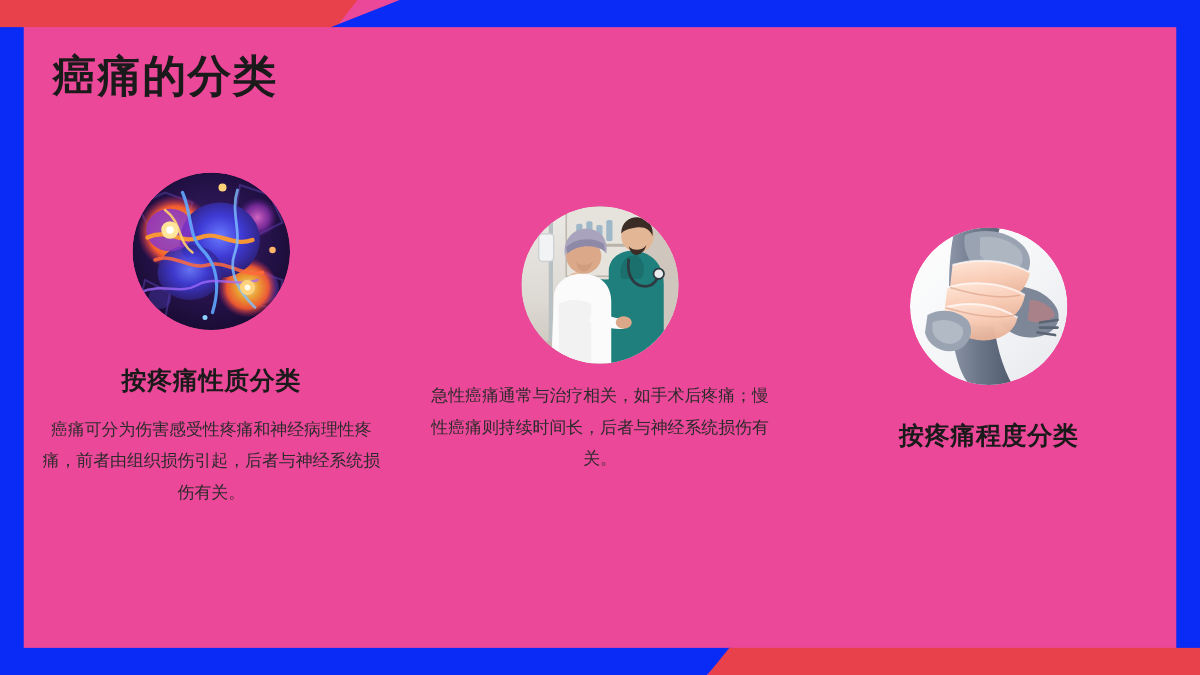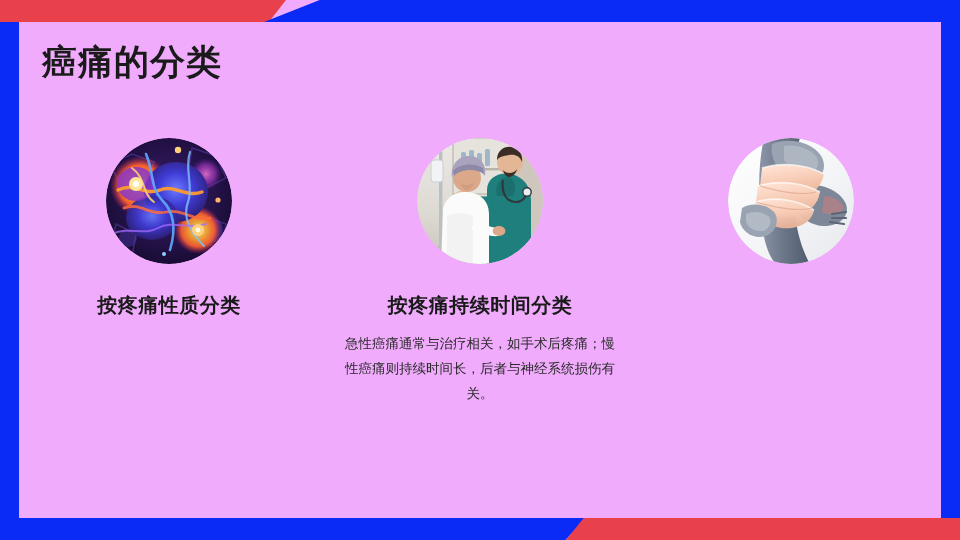--- a/index.html
+++ b/index.html
@@ -11,21 +11,21 @@
     height: 540px;
     overflow: hidden;
     font-family: "Liberation Sans", "DejaVu Sans", sans-serif;
     background: #ffffff;
   }
 
   .slide {
     position: relative;
     width: 960px;
     height: 540px;
-    background: #f0abfc;
+    background: #ec4899;
     overflow: hidden;
   }
 
   
   .frame-left,
   .frame-right {
     position: absolute;
     top: 0;
     bottom: 0;
     width: 19px;
@@ -92,21 +92,21 @@
   }
 
   
   .cards {
     position: absolute;
     left: 19px;
     right: 19px;
     top: 138px;
     display: flex;
     justify-content: space-between;
-    align-items: flex-start;
+    align-items: center;
   }
   .card {
     width: 300px;
     display: flex;
     flex-direction: column;
     align-items: center;
   }
 
   .thumb {
     width: 126px;
@@ -223,20 +223,21 @@
             <circle cx="92" cy="92" r="6" fill="#ffd27a"></circle>
             <circle cx="92" cy="92" r="2.4" fill="#fffbe8"></circle>
             <circle cx="72" cy="12" r="3.2" fill="#ffd27a"></circle>
             <circle cx="18" cy="112" r="2.4" fill="#ff9b4a"></circle>
             <circle cx="112" cy="62" r="2.6" fill="#ffb46a"></circle>
             <circle cx="58" cy="116" r="2" fill="#8fd0ff"></circle>
           </g>
         </svg>
       </div>
       <div class="card-title">按疼痛性质分类</div>
+      <div class="card-body">癌痛可分为伤害感受性疼痛和神经病理性疼痛，前者由组织损伤引起，后者与神经系统损伤有关。</div>
     </div>
 
     <div class="card">
       <div class="thumb">
         <svg viewBox="0 0 126 126" xmlns="http://www.w3.org/2000/svg" aria-hidden="true">
           <defs>
             <linearGradient id="p-wall" x1="0" y1="0" x2="0" y2="1">
               <stop offset="0%" stop-color="#eceae6"></stop>
               <stop offset="60%" stop-color="#ddd9d3"></stop>
               <stop offset="100%" stop-color="#c9c3ba"></stop>
@@ -288,21 +289,20 @@
             <path d="M35 40 C33 26 42 18 52 18 C63 18 70 26 68 38 C62 30 54 27 46 29 C40 31 36 35 35 40 Z" fill="#a9a3bd"></path>
             <path d="M36 33 C42 26 56 24 66 30 L67 36 C58 30 44 31 37 38 Z" fill="#8f89a8"></path>
 
             <path d="M44 44 C46 48 54 48 57 44 C56 50 52 53 49 52 C46 51 44 48 44 44 Z" fill="#c8937a" opacity="0.55"></path>
 
             <path d="M58 82 C66 86 74 90 82 90 L82 98 C72 99 62 95 54 92 Z" fill="#fbfbfb"></path>
             <ellipse cx="82" cy="93" rx="6.4" ry="5" fill="#dba889"></ellipse>
           </g>
         </svg>
       </div>
-      <div class="card-title">按疼痛持续时间分类</div>
       <div class="card-body">急性癌痛通常与治疗相关，如手术后疼痛；慢性癌痛则持续时间长，后者与神经系统损伤有关。</div>
     </div>
 
     <div class="card">
       <div class="thumb">
         <svg viewBox="0 0 126 126" xmlns="http://www.w3.org/2000/svg" aria-hidden="true">
           <defs>
             <linearGradient id="b-bg" x1="0" y1="0" x2="1" y2="1">
               <stop offset="0%" stop-color="#ffffff"></stop>
               <stop offset="55%" stop-color="#f4f5f7"></stop>
@@ -346,16 +346,17 @@
             <g stroke="#d79b80" stroke-opacity="0.6" stroke-width="1.2" fill="none">
               <path d="M32 48 C52 54 72 58 88 54"></path>
               <path d="M28 64 C48 70 68 74 84 70"></path>
             </g>
 
             <path d="M14 70 C24 64 38 66 46 74 C52 82 48 94 38 98 C26 102 14 94 12 84 Z" fill="#9aa3b2"></path>
             <path d="M18 76 C26 72 36 74 42 80 C44 86 40 92 34 93 C26 94 18 88 18 82 Z" fill="#b2bac6"></path>
           </g>
         </svg>
       </div>
+      <div class="card-title">按疼痛程度分类</div>
     </div>
 
   </div>
 </div>
 
 </body></html>

